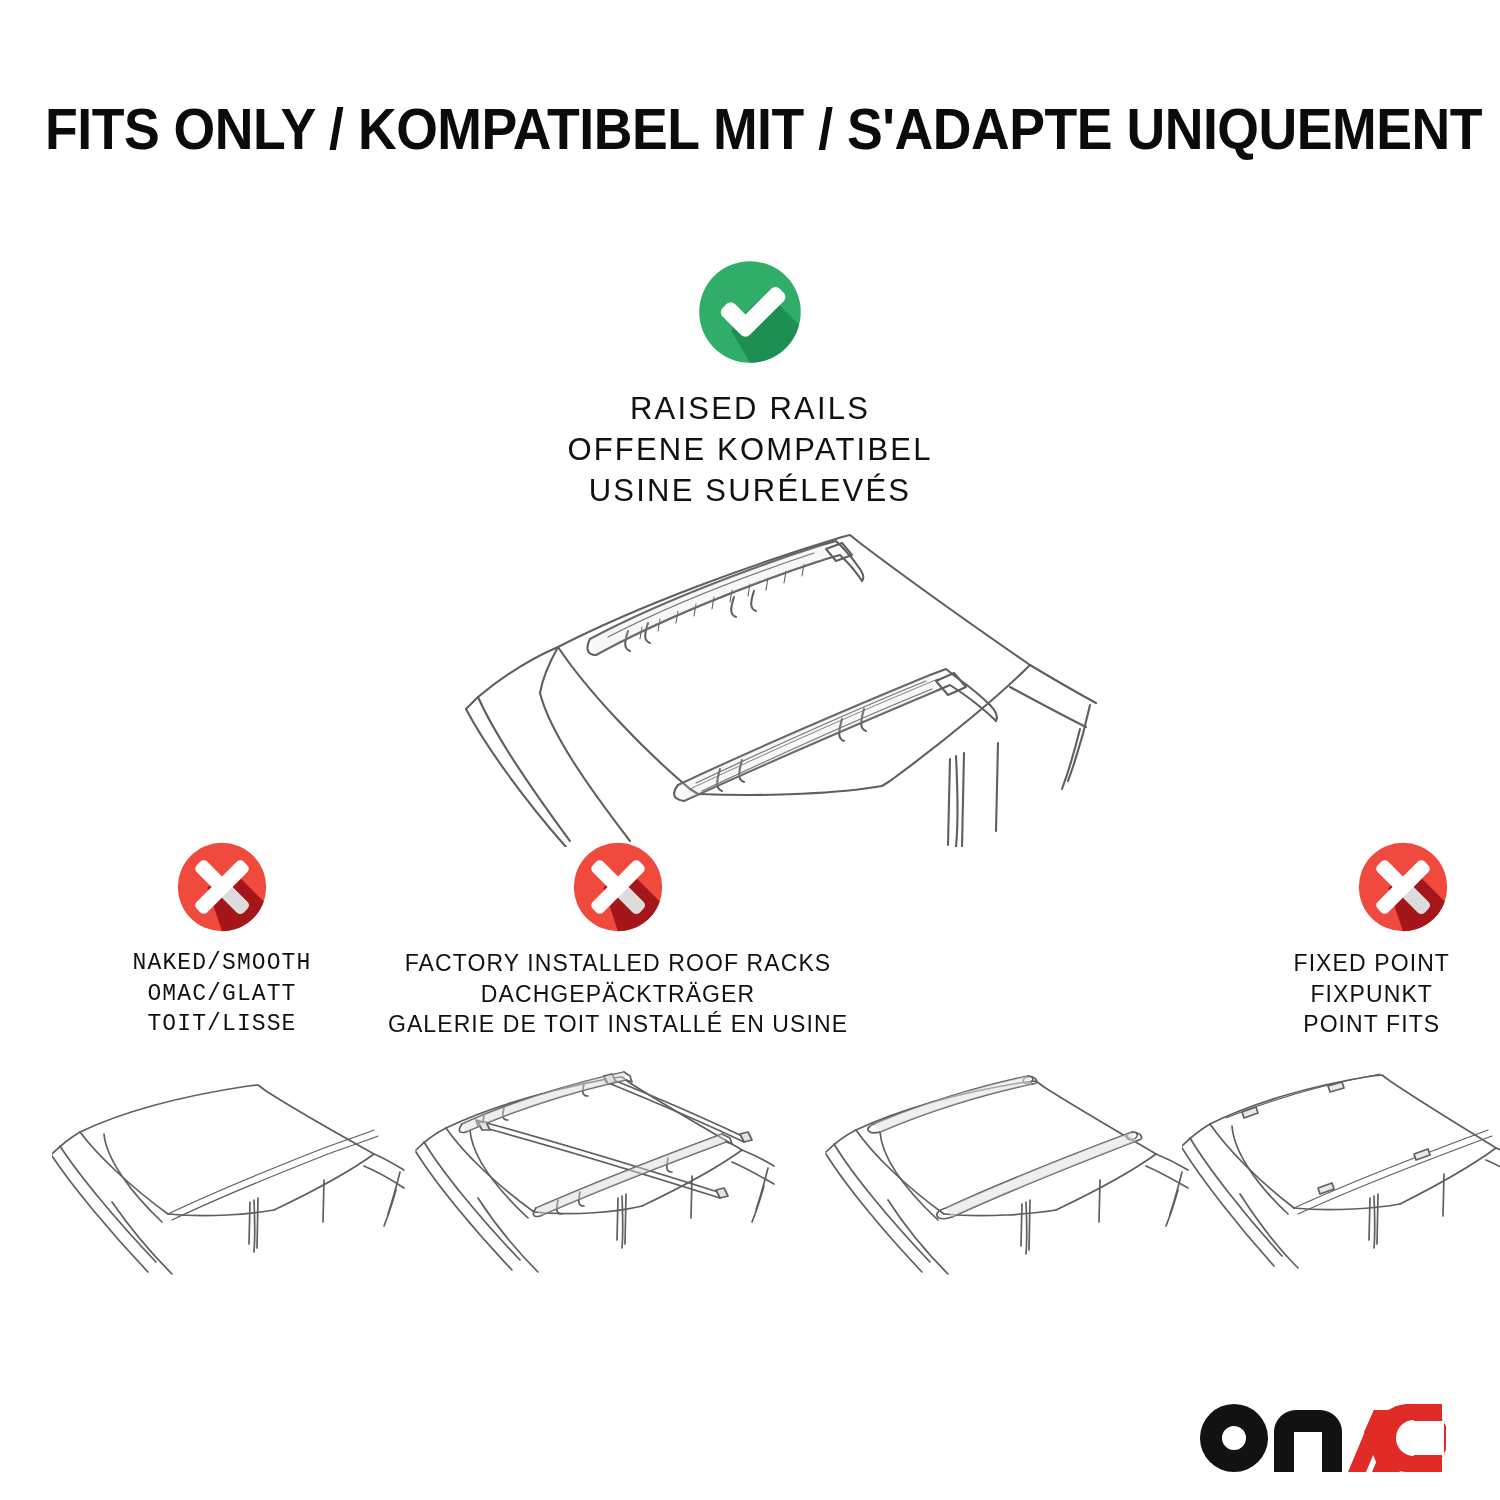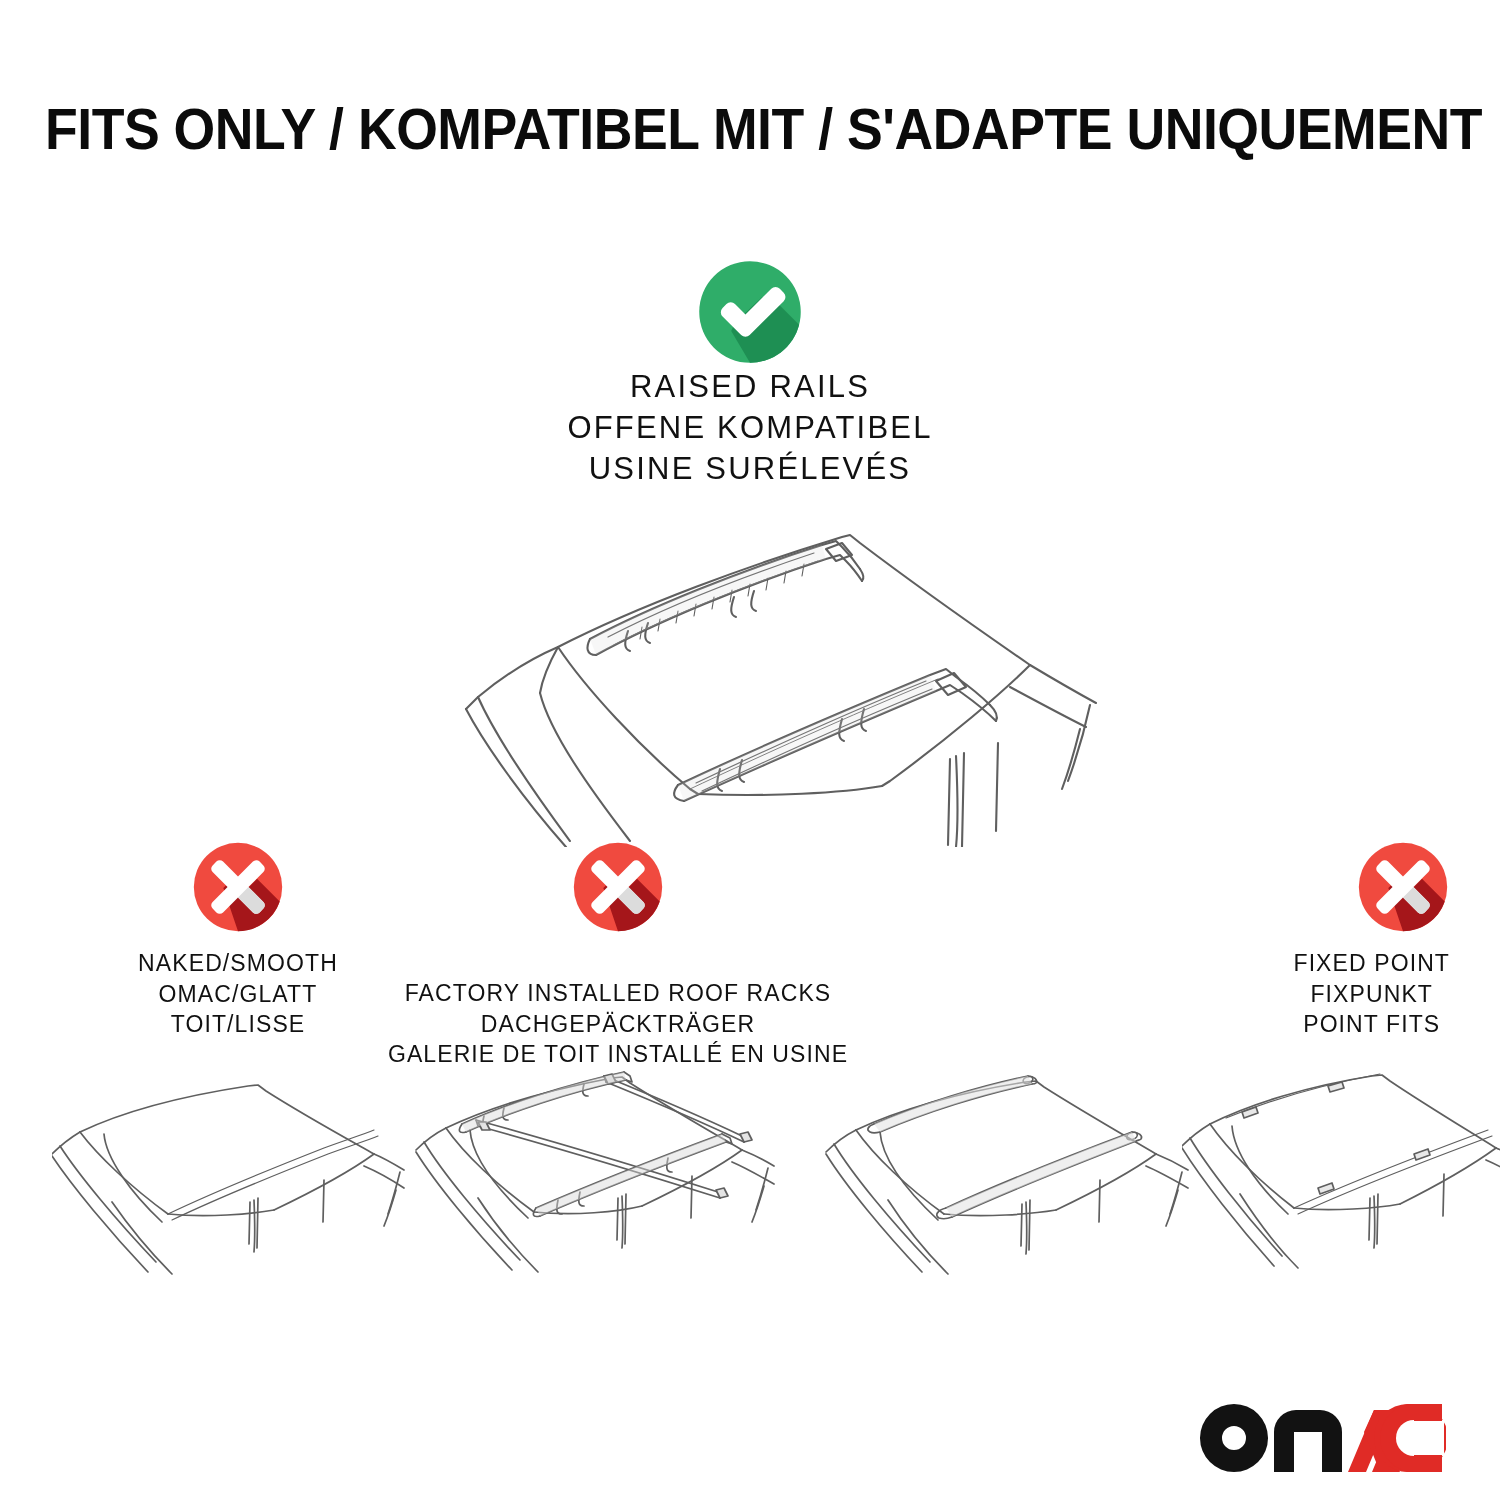--- a/index.html
+++ b/index.html
@@ -30,20 +30,21 @@
   
   .hero{
     position:absolute;
     left:0;top:258px;width:1500px;
     display:flex;flex-direction:column;align-items:center;
   }
   .icon-wrap{position:relative;display:block;}
   .icon-circle{display:block;}
 
   .hero-labels{
+    margin-top:22px;
     text-align:center;
     font-size:31px;
     line-height:1.33;
     letter-spacing:2.2px;
     color:#111;
     font-weight:400;
   }
   .hero-labels div{white-space:nowrap;}
 
   .hero-art{
@@ -55,22 +56,22 @@
   
   .cols{
     position:absolute;
     left:0;top:840px;width:1500px;height:250px;
   }
   .col{
     position:absolute;
     top:0;
     display:flex;flex-direction:column;align-items:center;
   }
-  .col-0{left:78px;width:320px;}
-  .col-1{left:398px;width:440px;gap:30px;}
+  .col-0{left:62px;width:320px;font-family:Liberation Mono, monospace;}
+  .col-1{left:398px;width:440px;}
   .col-2{left:855px;width:350px;}
   .col-3{left:1215px;width:235px;align-items:flex-end;}
 
   .col-labels{
     margin-top:14px;
     text-align:center;
     font-size:23px;
     line-height:1.33;
     letter-spacing:1.1px;
     color:#111;

